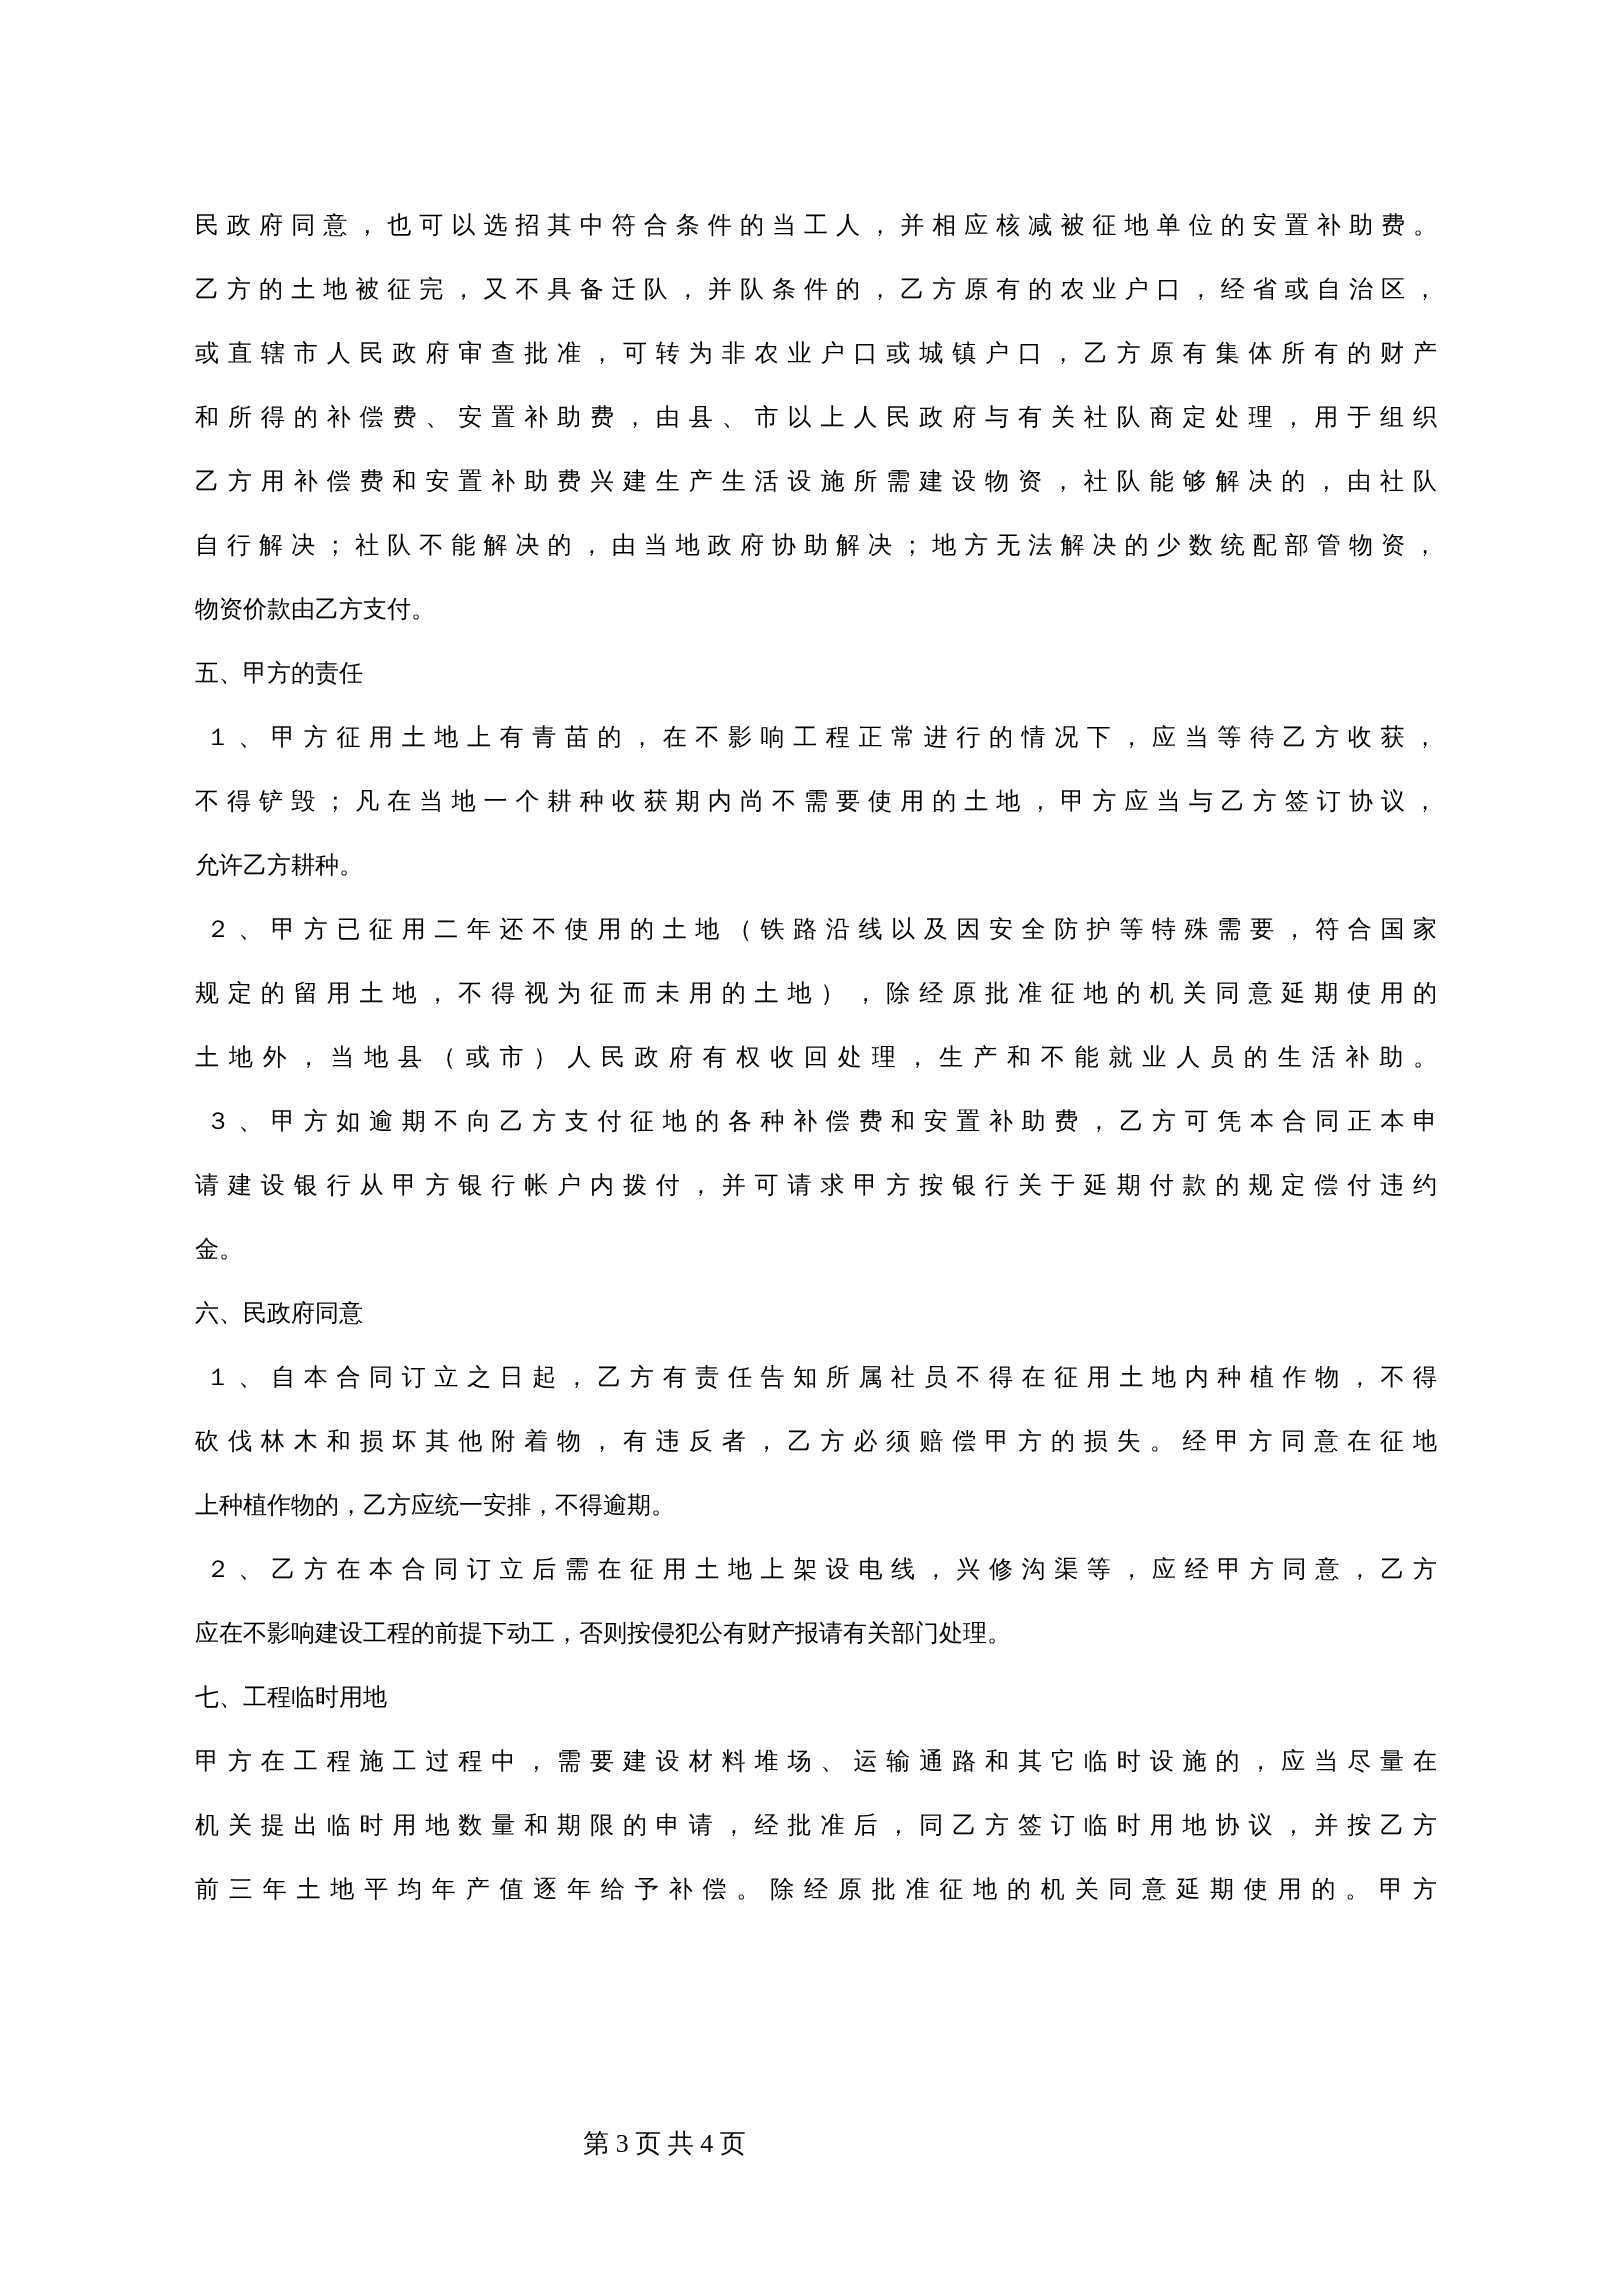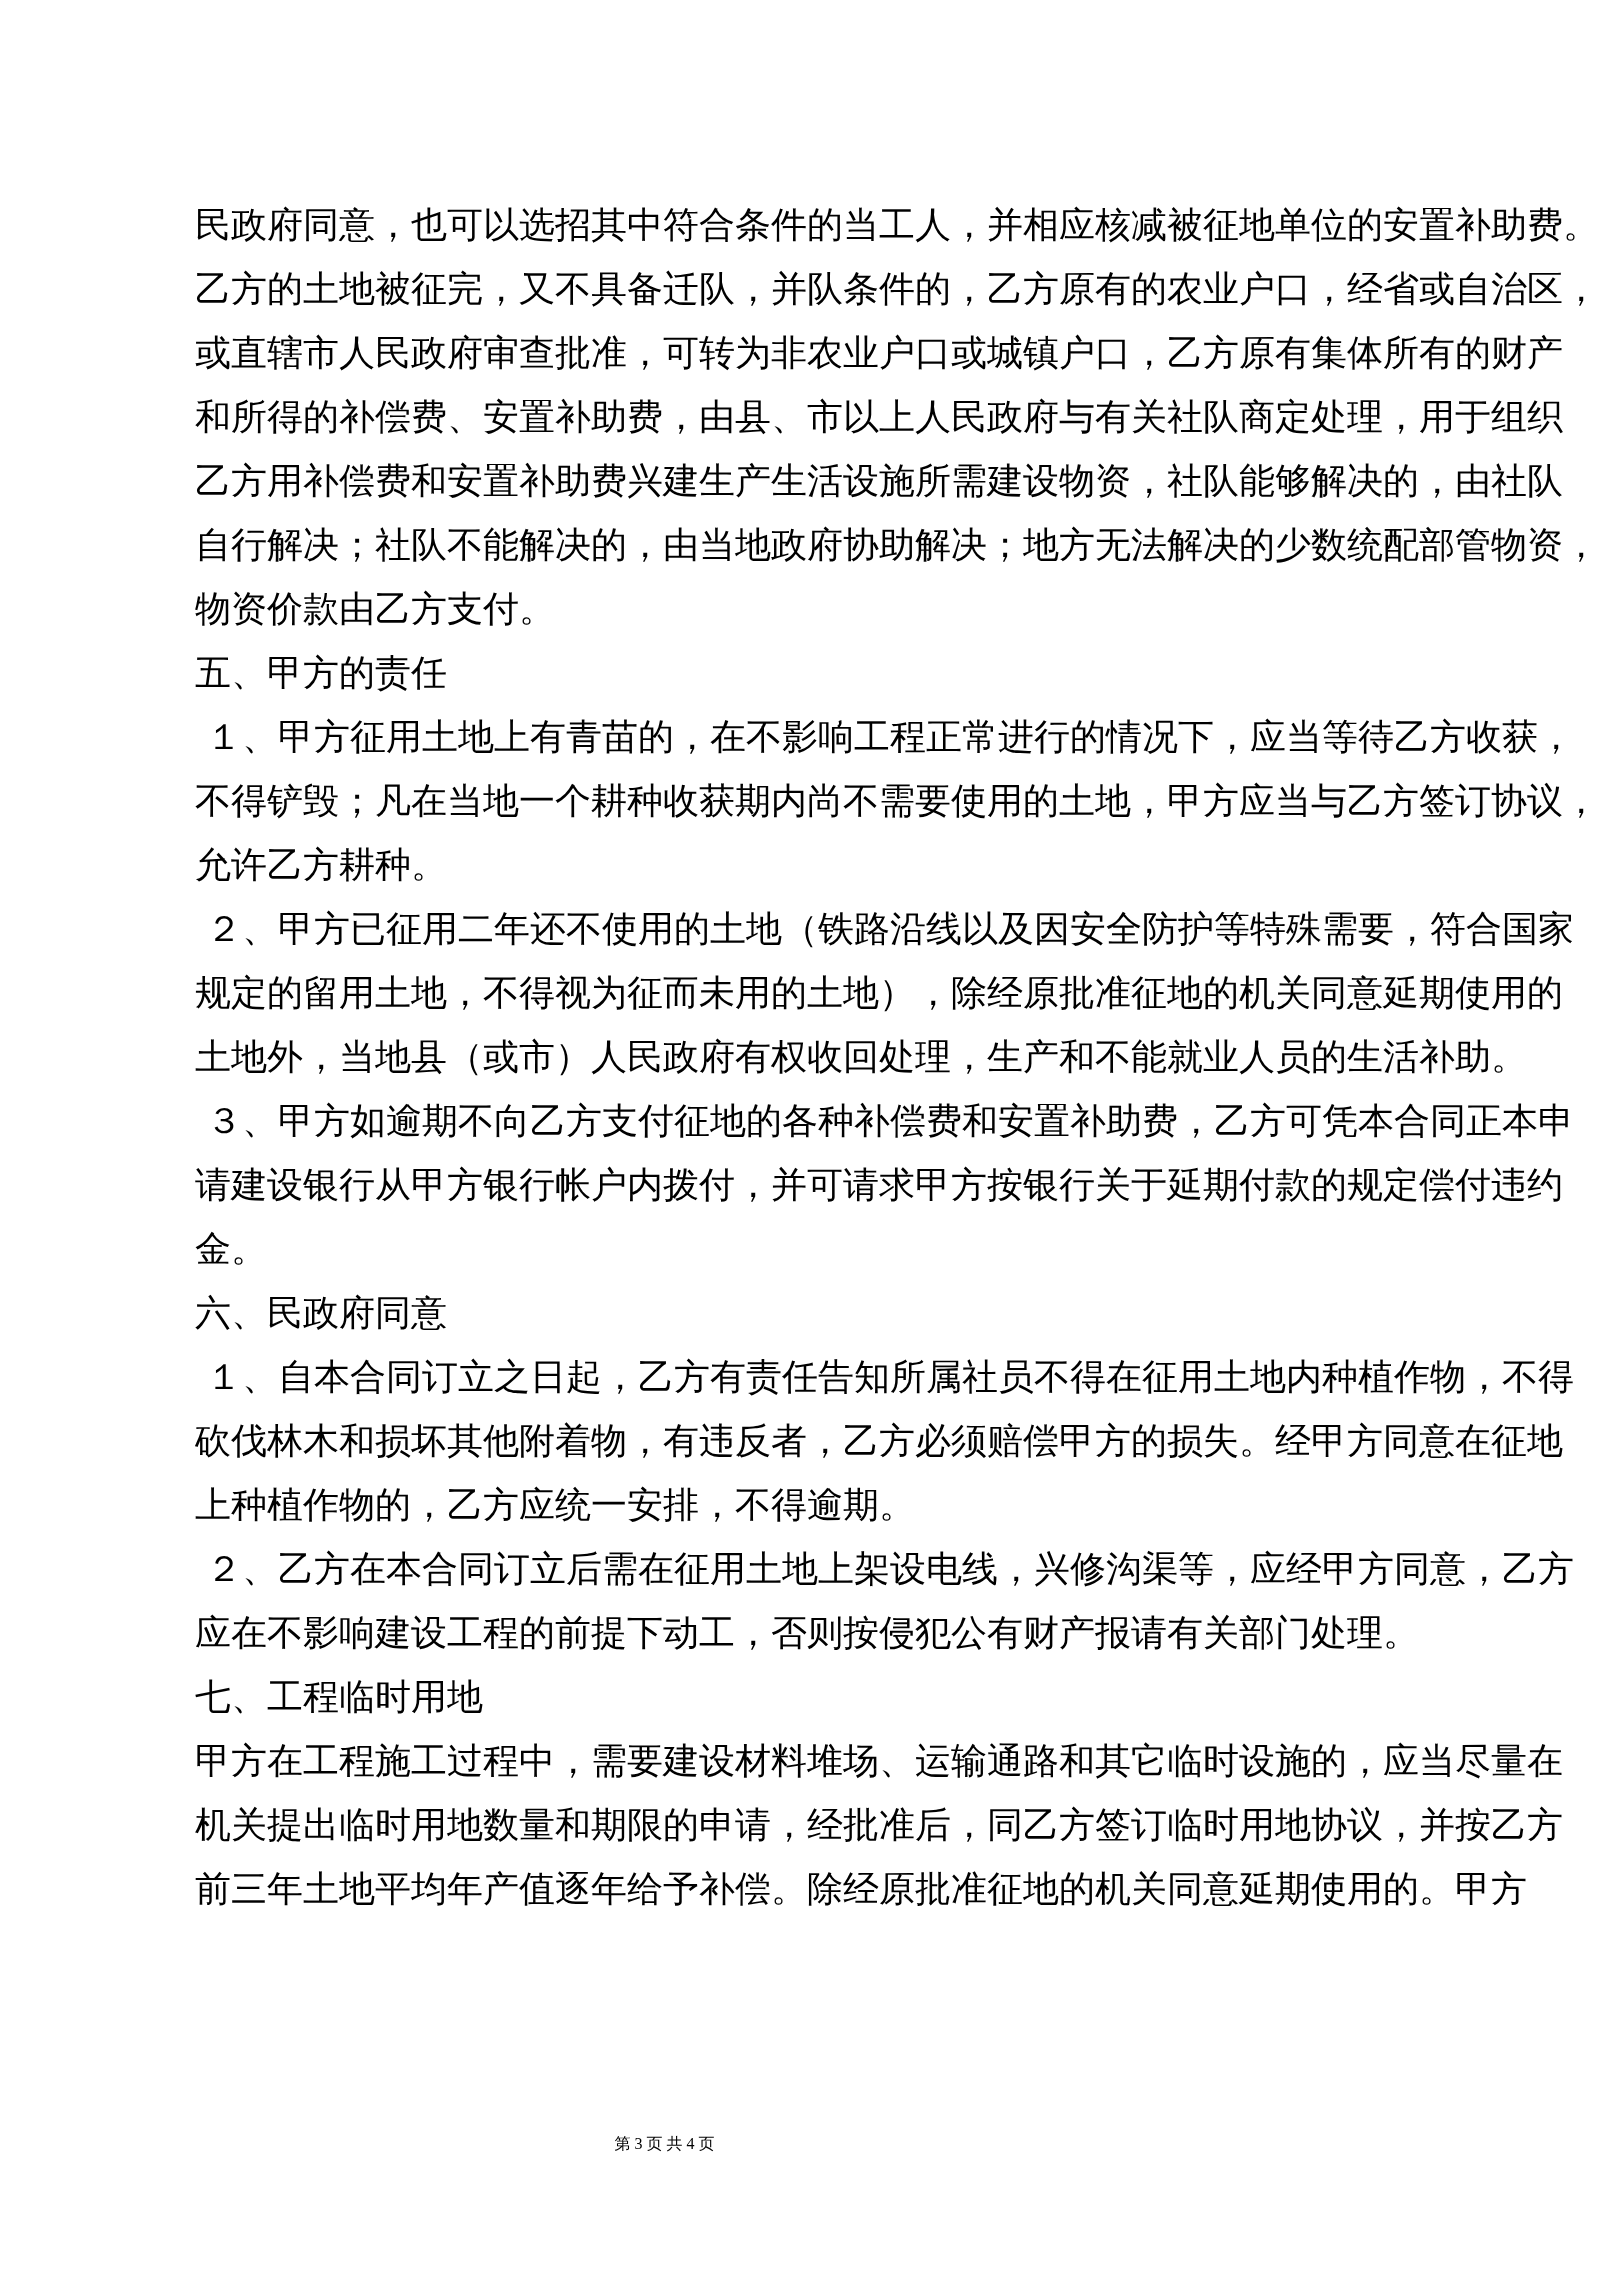--- a/index.html
+++ b/index.html
@@ -22,42 +22,42 @@
   }
   .doc-body {
     position: absolute;
     left: 195px;
     top: 193px;
     width: 1242px;
   }
   .line {
     margin: 0;
     padding: 0;
-    font-size: 36px;
+    font-size: 24px;
     line-height: 64px;
     height: 64px;
     white-space: nowrap;
     color: #000000;
     text-align: left;
   }
   .line.justify {
     text-align: justify;
     text-align-last: justify;
     text-justify: inter-ideograph;
   }
   .line.indent {
     padding-left: 11px;
   }
   .page-footer {
     position: absolute;
     left: 0;
     top: 2126px;
     width: 1329px;
     text-align: center;
-    font-size: 16px;
+    font-size: 26px;
     line-height: 36px;
     color: #000000;
     font-family: "Liberation Serif", "DejaVu Serif", serif;
   }
 </style>
 </head>
 <body>
 
 <div class="page">
   <div class="doc-body">

